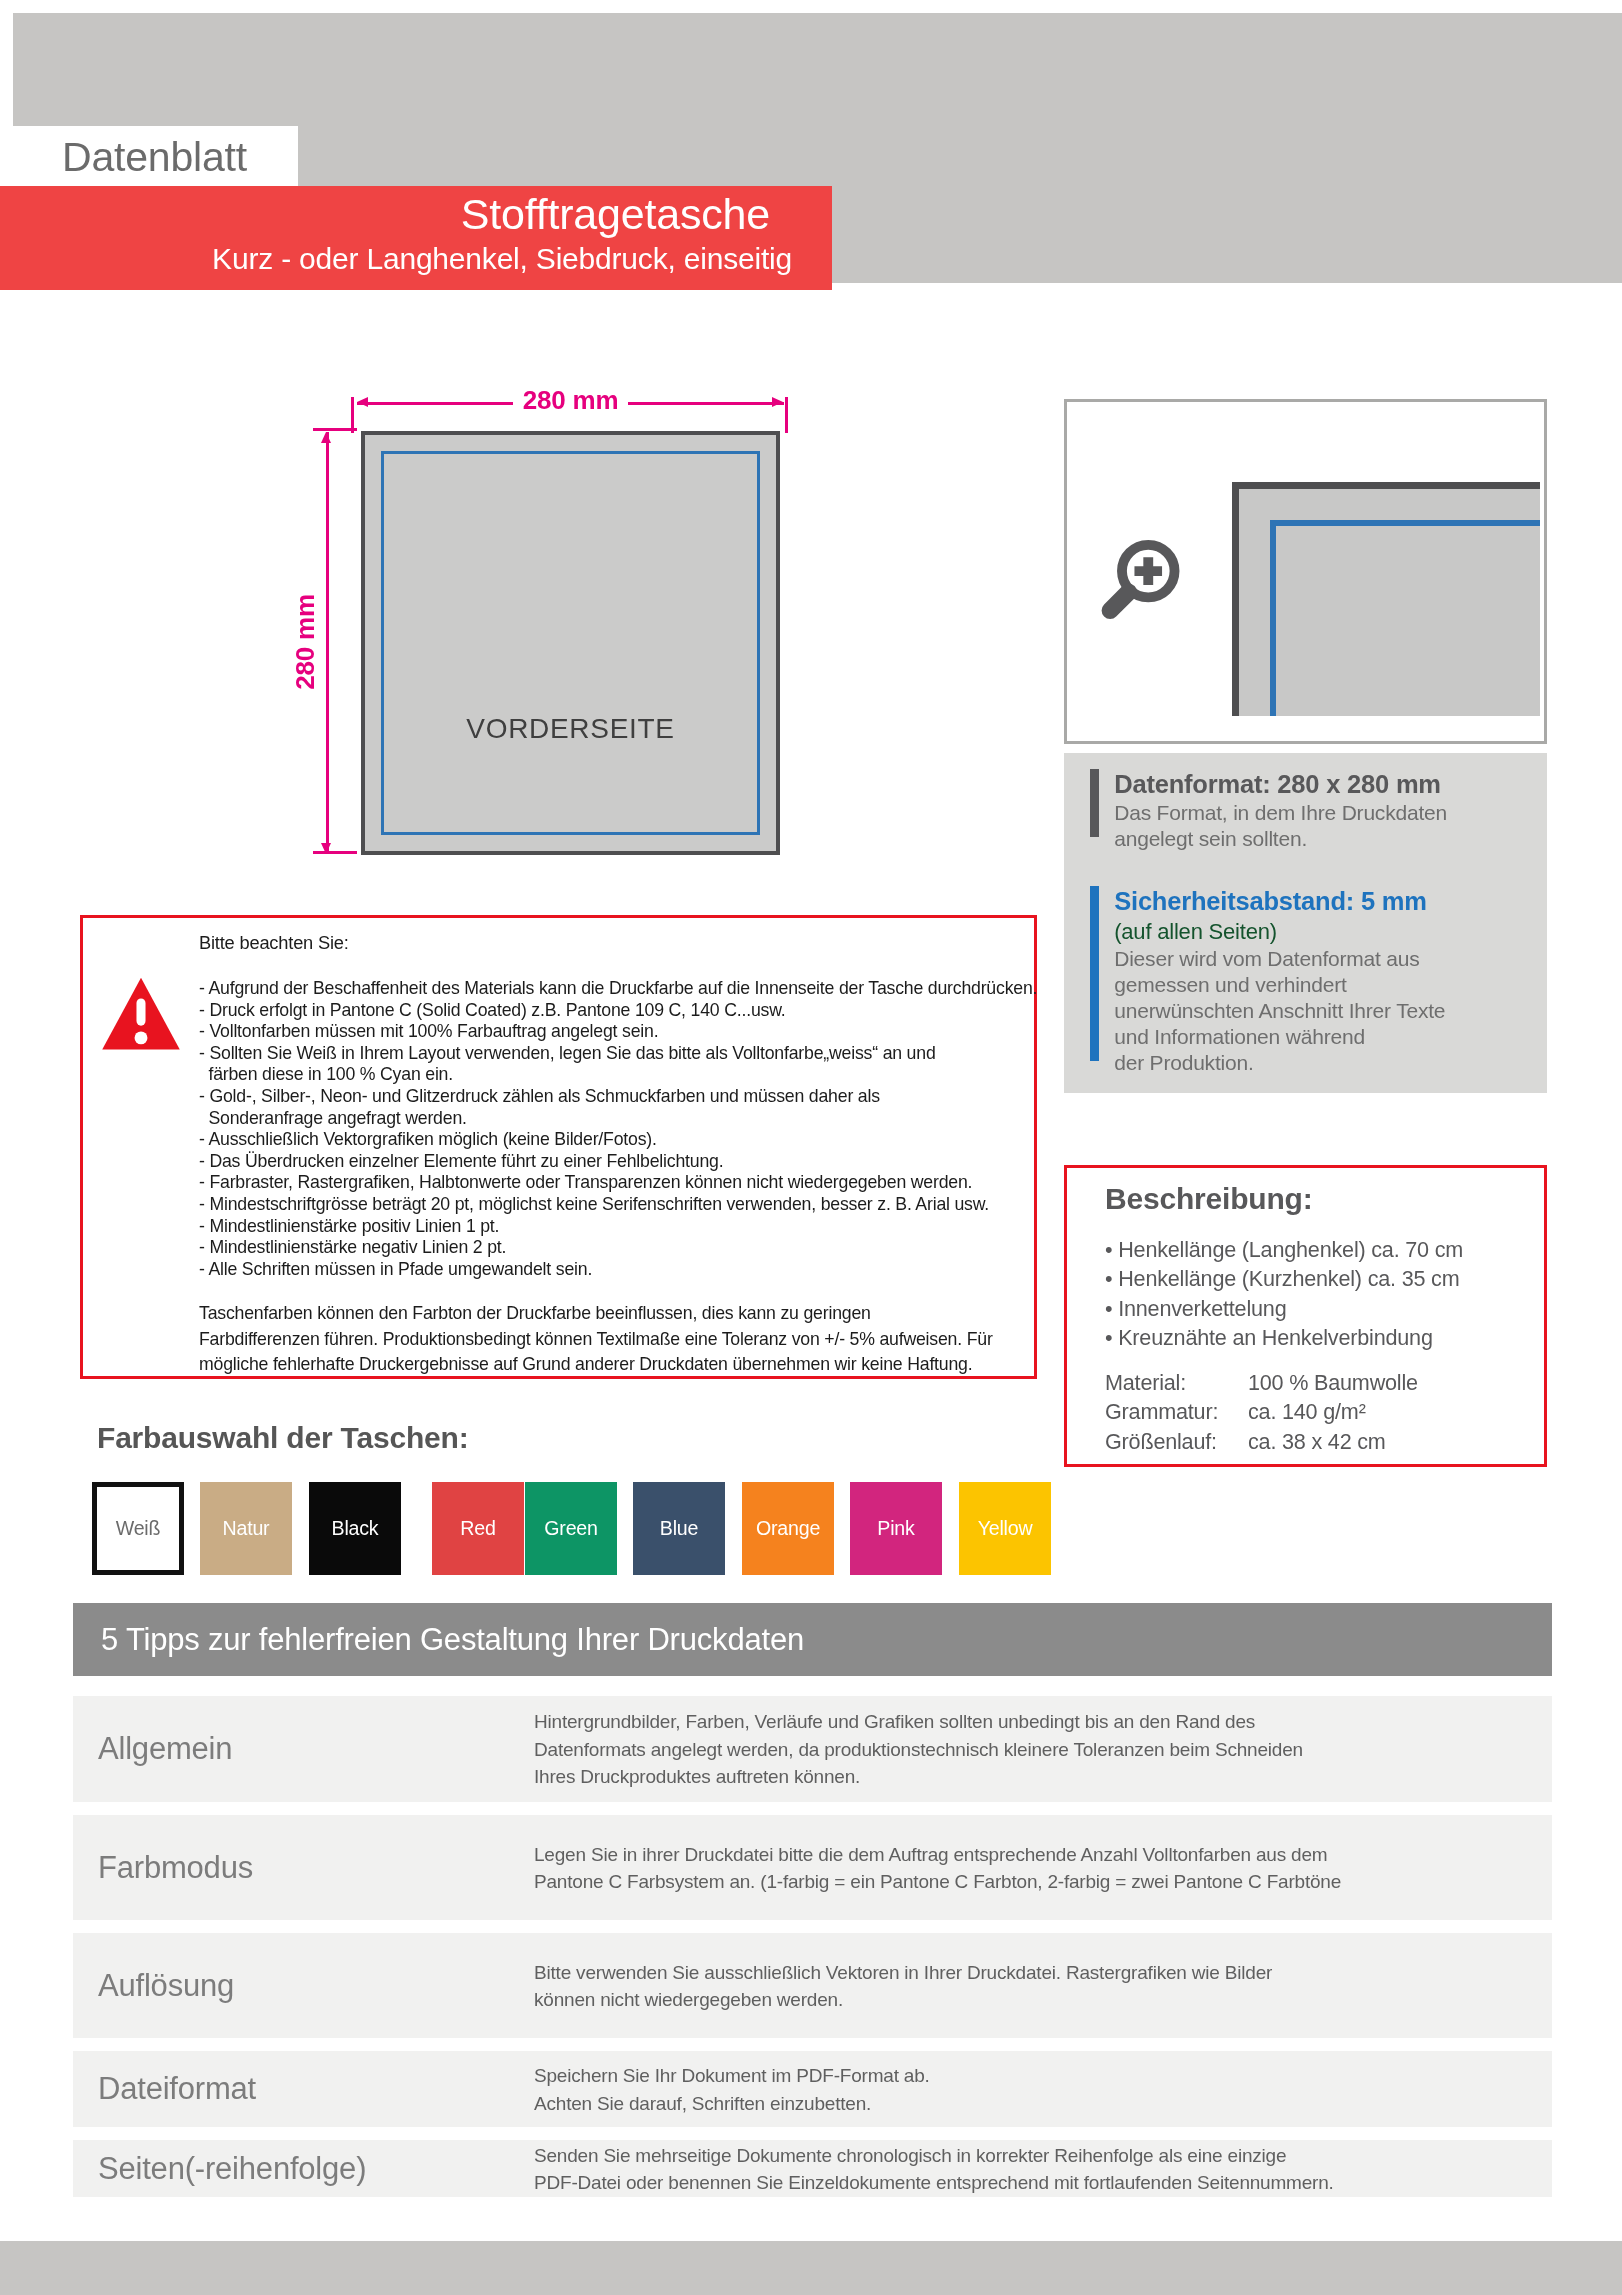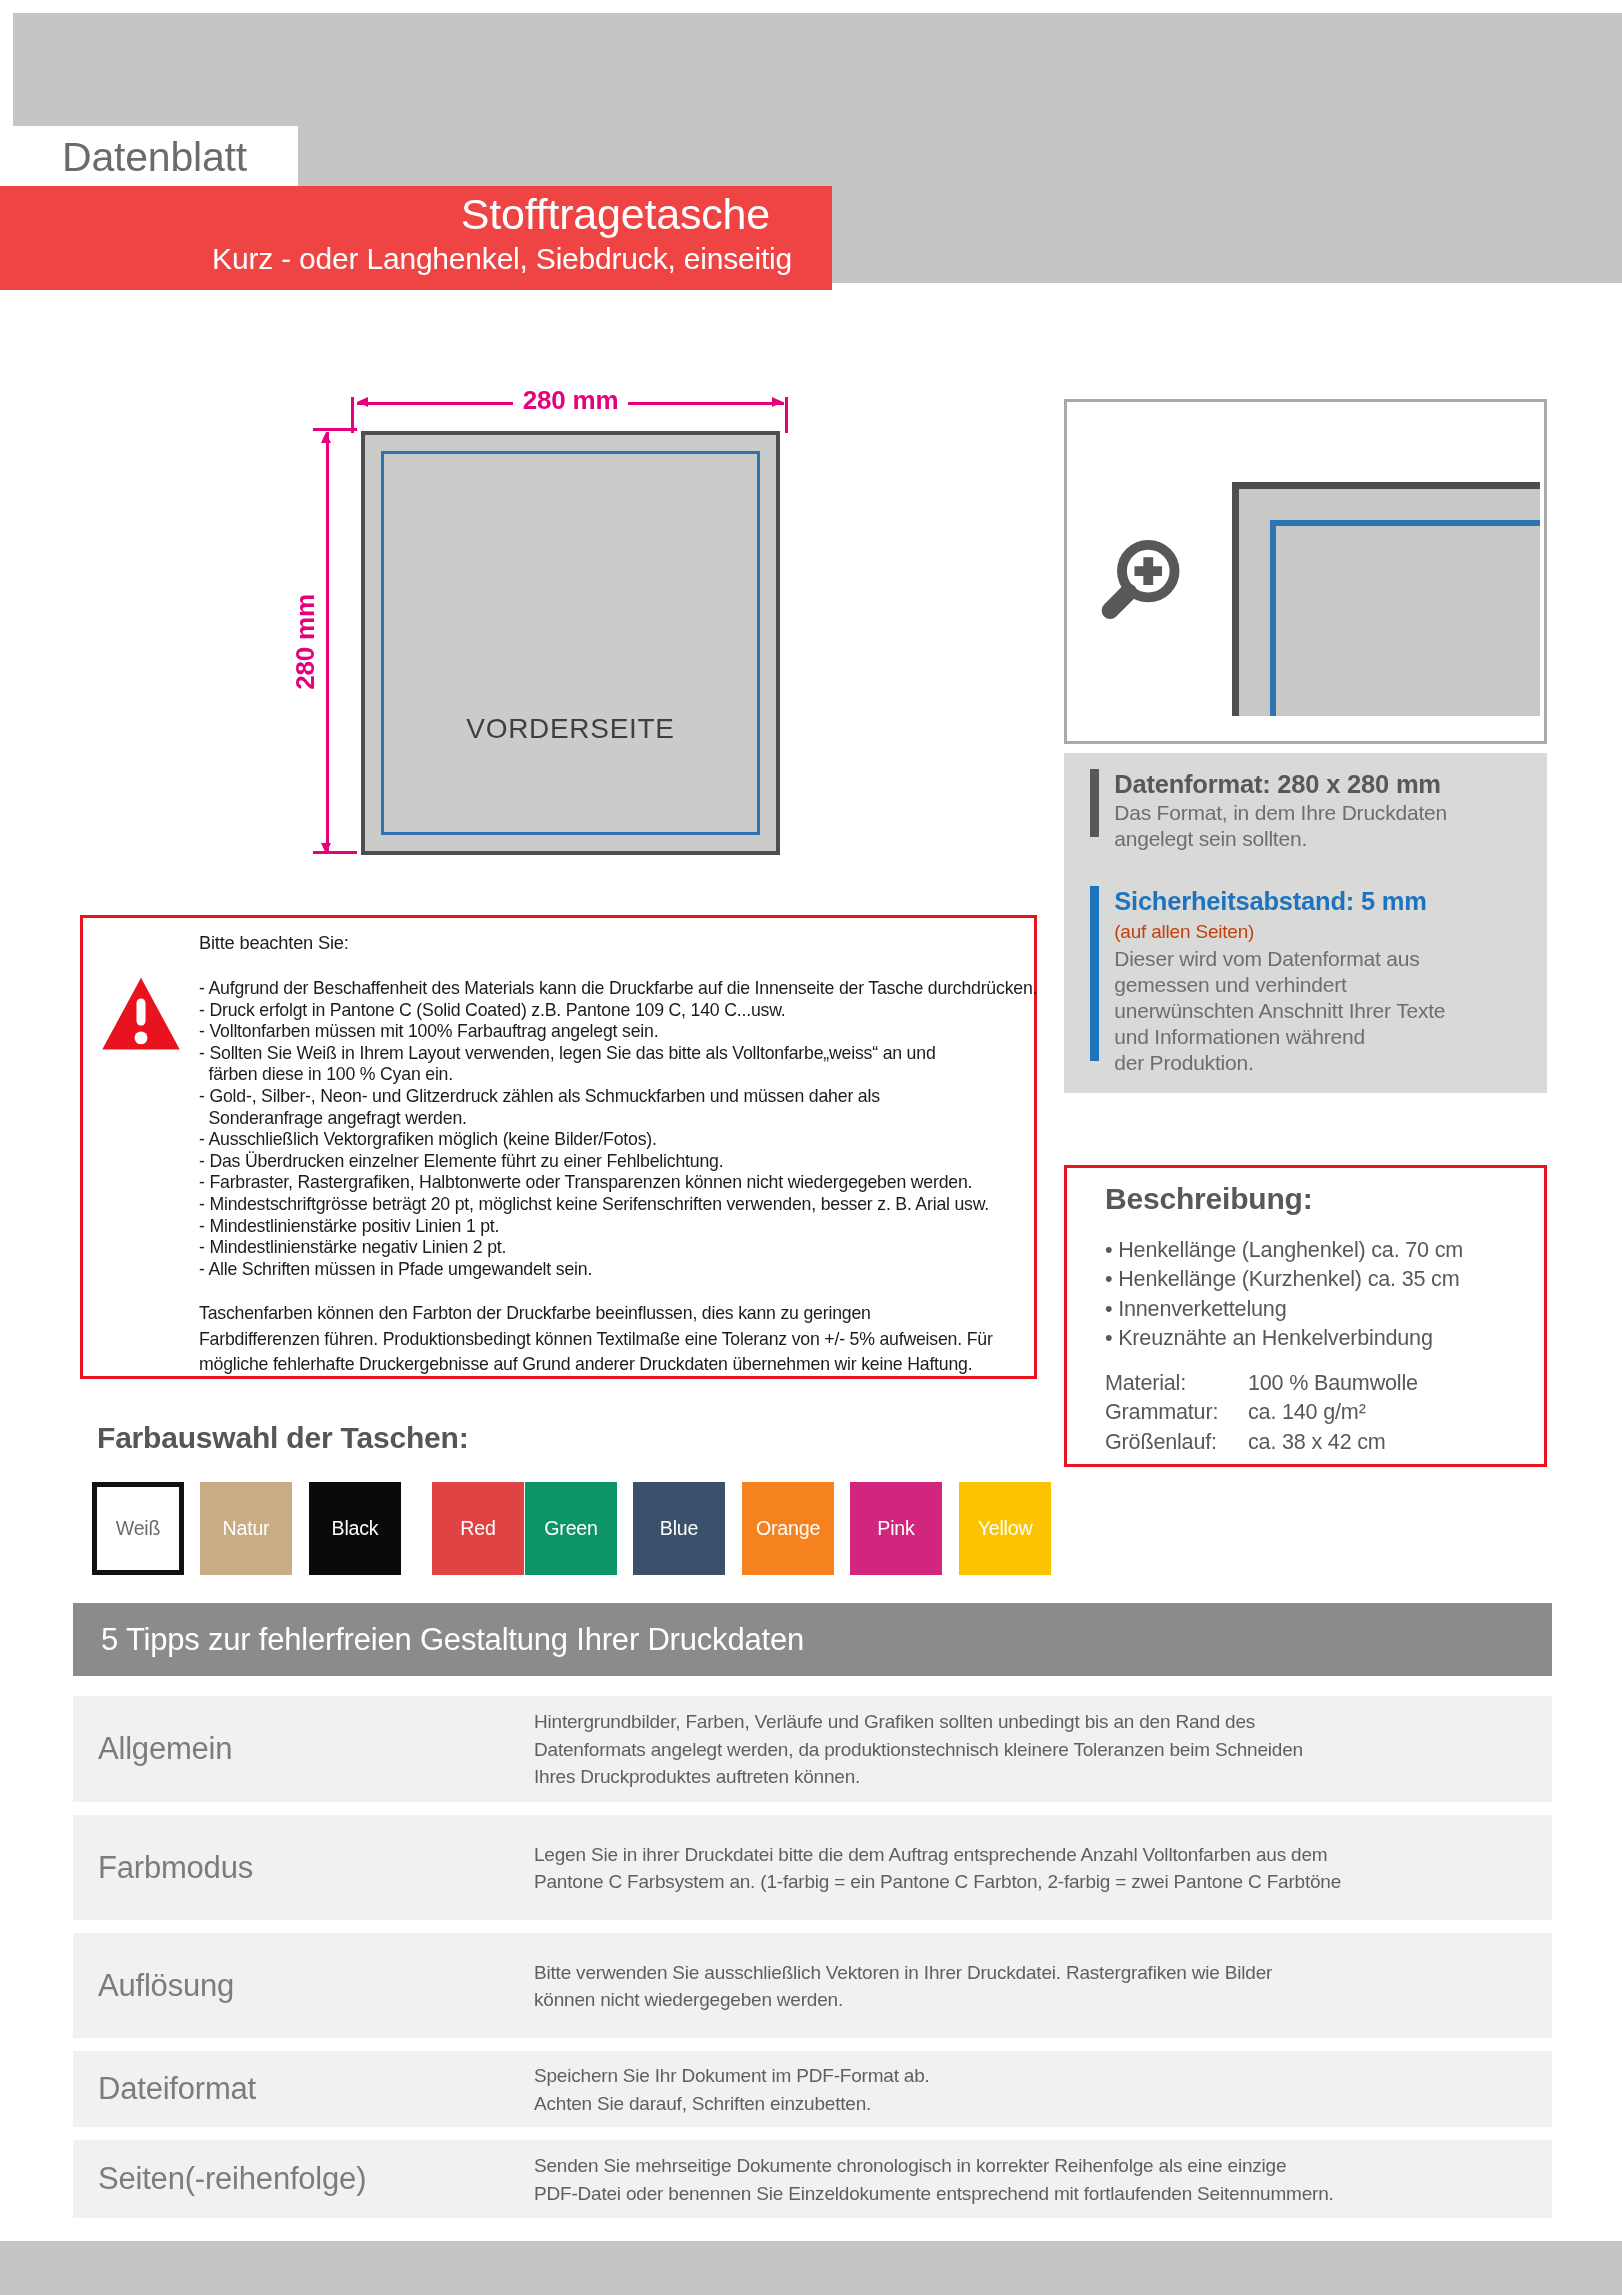--- a/index.html
+++ b/index.html
@@ -53,21 +53,21 @@
   .ill-v { position:absolute; left:31px; top:31px; bottom:0; width:5.9px; background:#2e74b5; }
   .ill-h { position:absolute; left:31px; top:31px; right:0; height:5.9px; background:#2e74b5; }
 
   .info-panel { left:1064px; top:753px; width:483px; height:340px; background:#d9d9d7; }
   .ip-block { position:absolute; left:26px; display:flex; }
   .ip-bar  { width:8.5px; flex:0 0 8.5px; margin-right:15.7px; }
   .ip-b1 { top:15.7px; }  .ip-b1 .ip-bar { background:#58585a; height:68px; }
   .ip-b2 { top:133px; } .ip-b2 .ip-bar { background:#1e73be; height:175px; }
   .ip-title { font-size:25.5px; font-weight:bold; color:#58585a; line-height:31px; }
   .ip-title.blue { color:#1e73be; }
-  .ip-sub   { font-size:19px; color:#c2410c; line-height:29px; }
+  .ip-sub   { font-size:22px; color:#14532d; line-height:29px; }
   .ip-line  { font-size:21px; color:#6e6e6e; line-height:26px; }
 
   .desc-box { left:1064px; top:1165px; width:483px; height:302px; box-sizing:border-box;
               background:#ffffff; border:3.9px solid #e8131f; }
   .desc-title { position:absolute; left:38px; top:14.4px; font-size:30px; font-weight:bold; color:#58585a; }
   .desc-bullets { position:absolute; left:38px; top:67px; }
   .desc-bullets div { font-size:21.6px; line-height:29.4px; color:#58585a; }
   .desc-bullets div::before { content:"• "; }
   .desc-specs { position:absolute; left:38px; top:200px; }
   .desc-specs div { font-size:21.6px; line-height:29.4px; color:#58585a; }
@@ -98,21 +98,21 @@
   .swatches > div:nth-child(9) { left:959px; }
 
   
   .tips-bar { left:73px; top:1603px; width:1479px; height:73px; background:#8b8b8b; }
   .tips-bar span { display:block; padding-left:28px; line-height:73px; font-size:31px; color:#ffffff; }
   .tip-row { left:73px; width:1479px; background:#f1f1f0; }
   .tip-r1 { top:1696px; height:106px; }
   .tip-r2 { top:1815px; height:105px; }
   .tip-r3 { top:1933px; height:105px; }
   .tip-r4 { top:2051px; height:76px; }
-  .tip-r5 { top:2140px; height:78px; }
+  .tip-r5 { top:2140px; height:57px; }
   .tip-label { position:absolute; left:25px; top:50%; transform:translateY(-50%);
                font-size:31px; color:#7c7c7c; }
   .tip-text { position:absolute; left:461px; top:50%; transform:translateY(-50%); }
   .tip-text div { font-size:19px; line-height:27.5px; color:#5f5f5f; }
 
   .footer-bar { left:0; top:2241px; width:1623px; height:55px; background:#c6c5c3; }
 </style>
 </head>
 <body>
 

